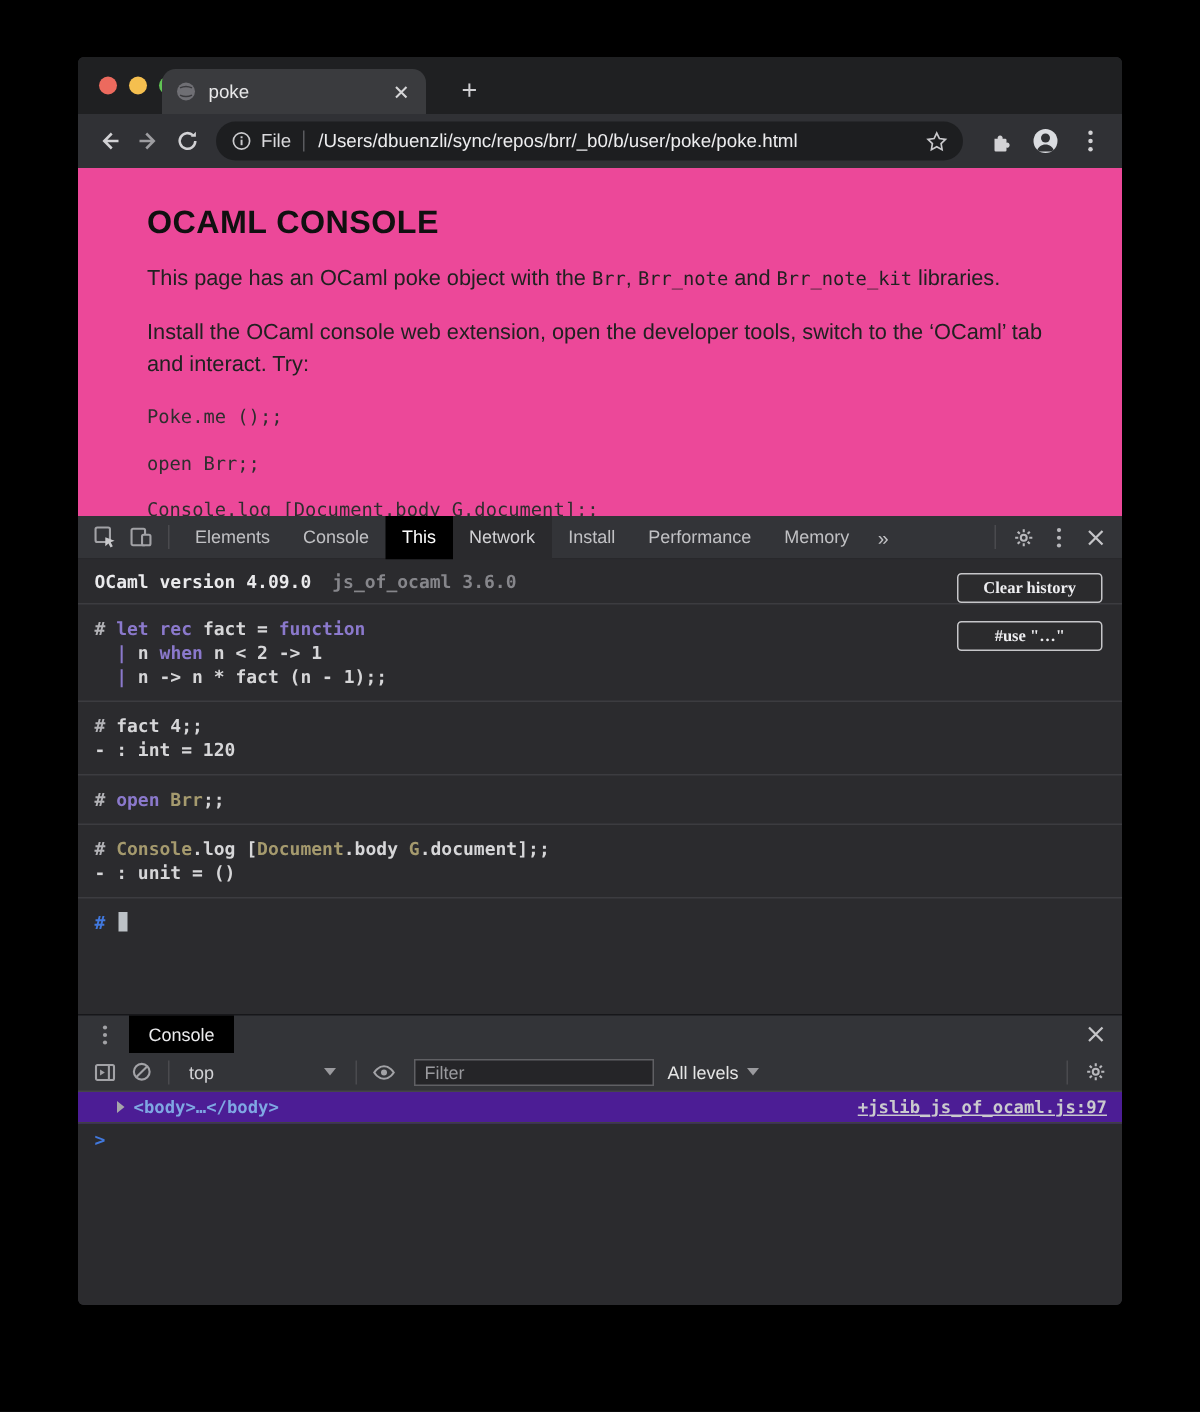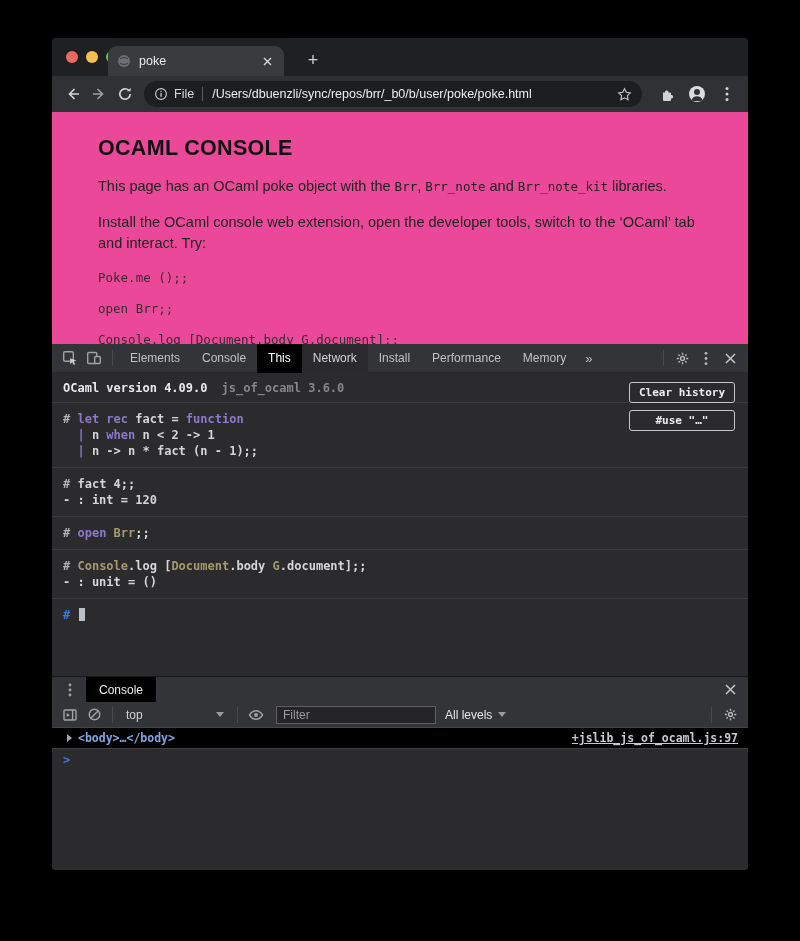--- a/index.html
+++ b/index.html
@@ -56,21 +56,21 @@
   .dt-tab.hover{ background:#2a2a2d; color:#d2d2d5; }
   .dt-more{ padding:0 8px; display:flex; align-items:center; color:#c1c1c4; font-size:13px; }
   .dtspace{ flex:1; }
 
   
   .ocaml{ flex:none; height:303px; background:#2b2b2e; position:relative;
           font-family:"DejaVu Sans Mono","Liberation Mono",monospace; font-size:12px; color:#d6d6d8; }
   .oheader{ height:30px; display:flex; align-items:center; padding:0 11px; border-bottom:1px solid #3c3c40; }
   .oversion{ font-weight:700; color:#eaeaec; }
   .oruntime{ color:#86868b; margin-left:14px; font-weight:700; }
-  .obtns{ position:absolute; top:9px; right:13px; display:flex; flex-direction:column; gap:7px; z-index:2; }
+  .obtns{ position:absolute; top:9px; right:13px; display:flex; flex-direction:column; gap:12px; z-index:2;font-family:Liberation Serif, serif; }
   .obtn{ min-width:97px; border:1px solid #c6c6c9; border-radius:3px; background:rgba(43,43,46,.92);
          color:#ededf0; font-family:inherit; font-size:11px; font-weight:700; padding:3px 9px; text-align:center; }
   .entry{ padding:8px 11px; }
   .entry + .entry{ border-top:1px solid #3c3c40; }
   .codeline{ line-height:16px; font-weight:700; white-space:pre; }
   .sg-w{ color:#d6d6d8; }
   .sg-p{ color:#b2b2b6; }
   .sg-k{ color:var(--accent_keyword); }
   .sg-m{ color:var(--accent_module); }
   .sg-b{ color:var(--accent_prompt_blue); }
@@ -85,22 +85,22 @@
   .consbar{ flex:none; height:26px; background:#333438; border-bottom:1px solid #454549;
             display:flex; align-items:center; padding:0 6px; font-size:12px; color:#c8c8cb; }
   .cicon{ width:24px; height:24px; display:flex; align-items:center; justify-content:center; color:#a2a2a6; flex:none; }
   .ctx{ width:112px; display:flex; align-items:center; justify-content:space-between; padding:0 7px; color:#d2d2d5; }
   .caret{ width:0; height:0; border-left:4px solid transparent; border-right:4px solid transparent; border-top:5px solid #9a9a9e; }
   .filter{ width:160px; height:18px; background:#252528; border:1px solid #606064; color:#d8d8da;
            font-family:"Liberation Sans",sans-serif; font-size:12px; padding:0 6px; margin-left:8px; }
   .filter::placeholder{ color:#9a9a9e; }
   .levels{ display:flex; align-items:center; gap:6px; margin-left:9px; color:#e5e5e5; }
 
-  .consmsg{ flex:none; height:21px; background:#000000; border-bottom:1px solid #404044;
-            display:flex; align-items:center; padding:0 10px 0 15px;
+  .consmsg{ flex:none; height:21px; background:#4c1d95; border-bottom:1px solid #404044;
+            display:flex; align-items:center; padding:0 10px 0 26px;
             font-family:"DejaVu Sans Mono","Liberation Mono",monospace; font-size:11.5px; }
   .tri{ width:0; height:0; border-top:4px solid transparent; border-bottom:4px solid transparent;
         border-left:5px solid #a6a6aa; margin-right:6px; flex:none; }
   .node{ color:var(--accent_node_blue); font-weight:700; }
   .msg-src{ margin-left:auto; color:#cacace; text-decoration:underline; font-weight:700; }
 
   .consprompt{ flex:none; height:21px; display:flex; align-items:center; padding:0 11px;
                font-family:"DejaVu Sans Mono","Liberation Mono",monospace; font-size:12px; font-weight:700;
                color:var(--accent_prompt_blue); }
   .consfill{ flex:1; background:#2b2b2e; }

